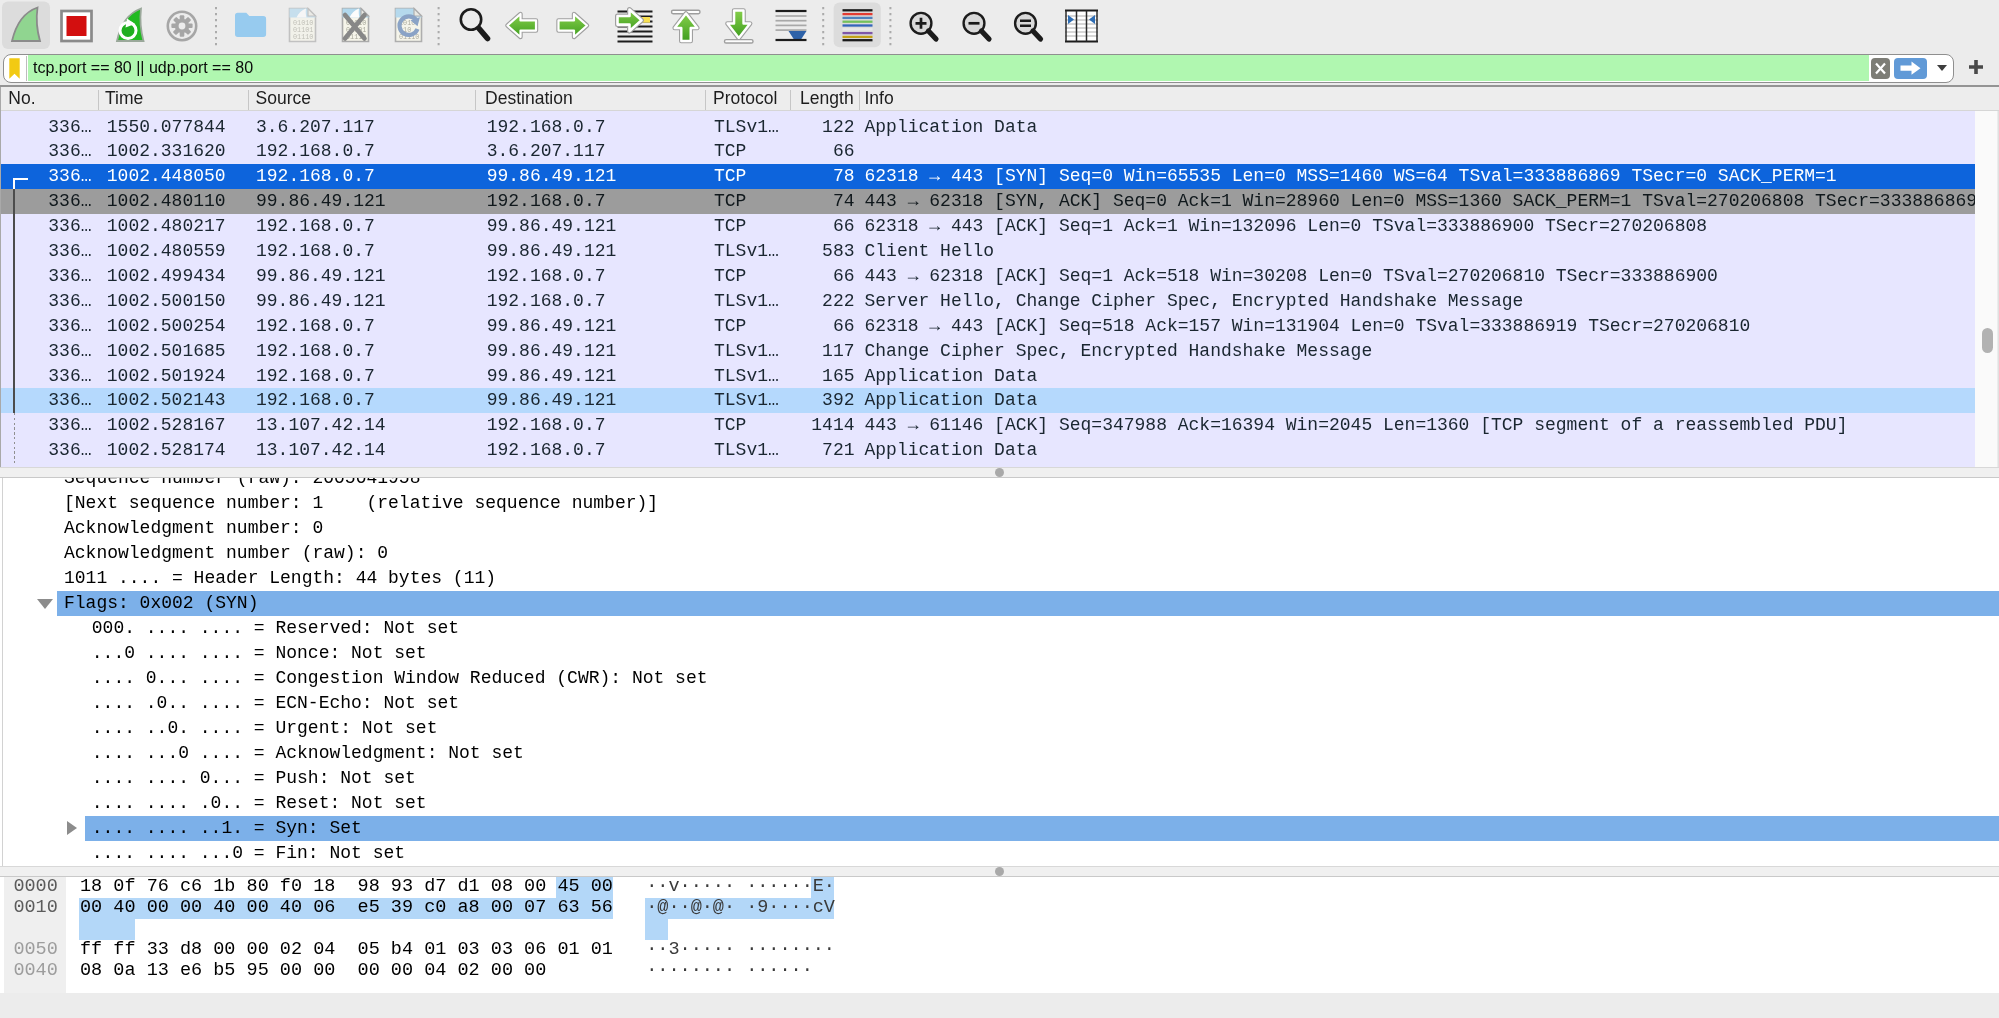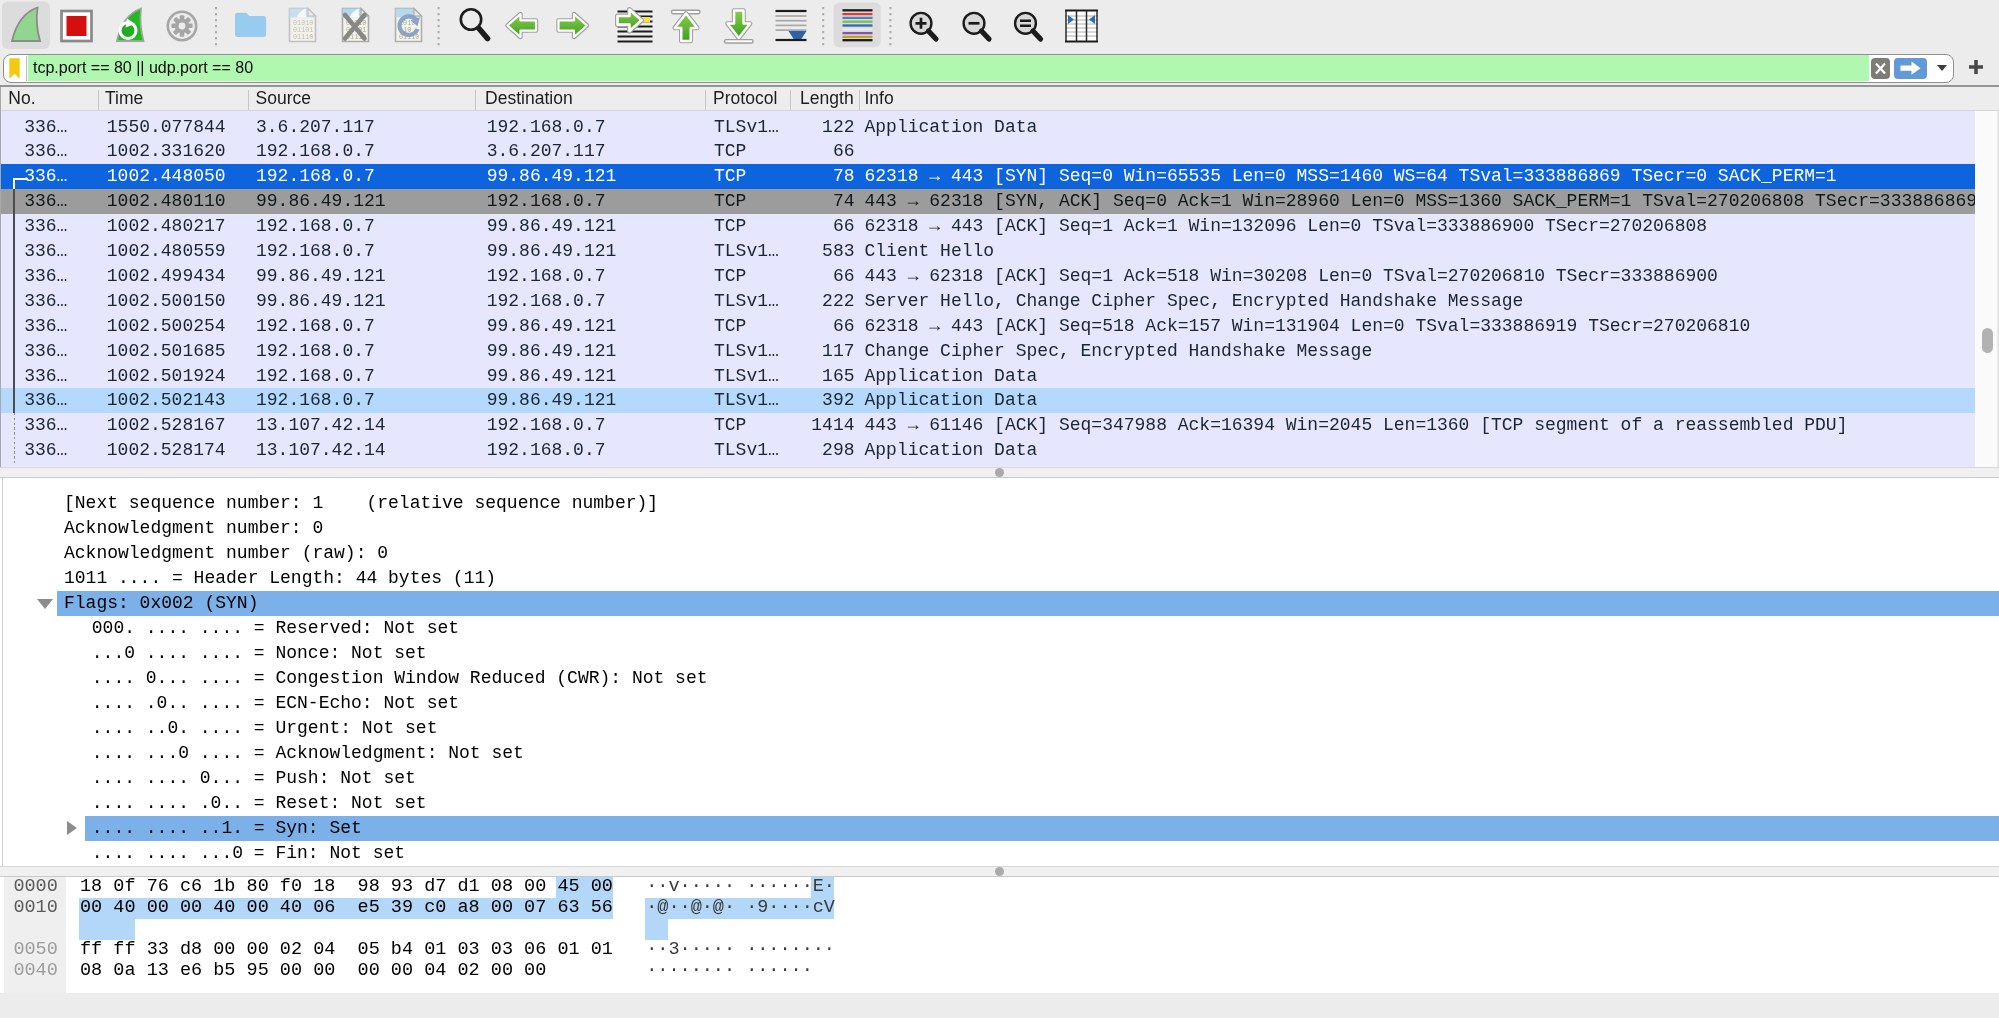--- a/index.html
+++ b/index.html
@@ -5,21 +5,21 @@
   font-family:"Liberation Sans",sans-serif}
 .a{position:absolute}
 
 #phead{top:87px;left:0;width:1999px;height:23px;background:#ededed;border-bottom:1px solid #d6d6d6}
 #phead .hl{position:absolute;top:0;height:23px;line-height:23px;font-size:17.5px;color:#1d1d1d;white-space:pre}
 #phead .sep{position:absolute;top:3px;height:20px;width:1px;background:#c6c6c6}
 #plist{top:111px;left:0;width:1975.3px;height:356px;background:#e7e6ff;overflow:hidden}
 .row{position:absolute;left:0;width:1975.3px;height:24.9px;font-family:"Liberation Mono",monospace;
   font-size:18px;line-height:24.9px;color:#1a2630;white-space:pre;overflow:hidden}
 .row span{position:absolute;top:0}
-.cno{left:0;width:91.5px;text-align:center}
+.cno{left:0;width:91.5px;text-align:right}
 .ct{left:106.8px}.cs{left:256px}.cd{left:486.7px}.cp{left:714px}
 .cl{left:764px;width:90.5px;text-align:right}
 .ci{left:864.5px}
 .sel{background:#0d64dc;color:#fff}
 .gry{background:#9c9c9c;color:#10181c}
 .lbl{background:#b5d9fd}
 
 .split{left:0;width:1999px;background:#f0f0f0;border-top:1px solid #d8d8d8;border-bottom:1px solid #c9c9c9}
 .dot{width:9px;height:9px;border-radius:5px;background:#a9a9a9}
 
@@ -262,40 +262,41 @@
   <div class="row gry" style="top:78.2px"><span class="cno">336…</span><span class="ct">1002.480110</span><span class="cs">99.86.49.121</span><span class="cd">192.168.0.7</span><span class="cp">TCP</span><span class="cl">74</span><span class="ci">443 → 62318 [SYN, ACK] Seq=0 Ack=1 Win=28960 Len=0 MSS=1360 SACK_PERM=1 TSval=270206808 TSecr=333886869</span></div>
   <div class="row" style="top:103.1px"><span class="cno">336…</span><span class="ct">1002.480217</span><span class="cs">192.168.0.7</span><span class="cd">99.86.49.121</span><span class="cp">TCP</span><span class="cl">66</span><span class="ci">62318 → 443 [ACK] Seq=1 Ack=1 Win=132096 Len=0 TSval=333886900 TSecr=270206808</span></div>
   <div class="row" style="top:128px"><span class="cno">336…</span><span class="ct">1002.480559</span><span class="cs">192.168.0.7</span><span class="cd">99.86.49.121</span><span class="cp">TLSv1…</span><span class="cl">583</span><span class="ci">Client Hello</span></div>
   <div class="row" style="top:152.9px"><span class="cno">336…</span><span class="ct">1002.499434</span><span class="cs">99.86.49.121</span><span class="cd">192.168.0.7</span><span class="cp">TCP</span><span class="cl">66</span><span class="ci">443 → 62318 [ACK] Seq=1 Ack=518 Win=30208 Len=0 TSval=270206810 TSecr=333886900</span></div>
   <div class="row" style="top:177.8px"><span class="cno">336…</span><span class="ct">1002.500150</span><span class="cs">99.86.49.121</span><span class="cd">192.168.0.7</span><span class="cp">TLSv1…</span><span class="cl">222</span><span class="ci">Server Hello, Change Cipher Spec, Encrypted Handshake Message</span></div>
   <div class="row" style="top:202.7px"><span class="cno">336…</span><span class="ct">1002.500254</span><span class="cs">192.168.0.7</span><span class="cd">99.86.49.121</span><span class="cp">TCP</span><span class="cl">66</span><span class="ci">62318 → 443 [ACK] Seq=518 Ack=157 Win=131904 Len=0 TSval=333886919 TSecr=270206810</span></div>
   <div class="row" style="top:227.6px"><span class="cno">336…</span><span class="ct">1002.501685</span><span class="cs">192.168.0.7</span><span class="cd">99.86.49.121</span><span class="cp">TLSv1…</span><span class="cl">117</span><span class="ci">Change Cipher Spec, Encrypted Handshake Message</span></div>
   <div class="row" style="top:252.5px"><span class="cno">336…</span><span class="ct">1002.501924</span><span class="cs">192.168.0.7</span><span class="cd">99.86.49.121</span><span class="cp">TLSv1…</span><span class="cl">165</span><span class="ci">Application Data</span></div>
   <div class="row lbl" style="top:277.4px"><span class="cno">336…</span><span class="ct">1002.502143</span><span class="cs">192.168.0.7</span><span class="cd">99.86.49.121</span><span class="cp">TLSv1…</span><span class="cl">392</span><span class="ci">Application Data</span></div>
   <div class="row" style="top:302.3px"><span class="cno">336…</span><span class="ct">1002.528167</span><span class="cs">13.107.42.14</span><span class="cd">192.168.0.7</span><span class="cp">TCP</span><span class="cl">1414</span><span class="ci">443 → 61146 [ACK] Seq=347988 Ack=16394 Win=2045 Len=1360 [TCP segment of a reassembled PDU]</span></div>
-  <div class="row" style="top:327.2px"><span class="cno">336…</span><span class="ct">1002.528174</span><span class="cs">13.107.42.14</span><span class="cd">192.168.0.7</span><span class="cp">TLSv1…</span><span class="cl">298</span><span class="ci">Application Data</span></div>
+  <div class="row" style="top:327.2px"><span class="cno">336…</span><span class="ct">1002.528174</span><span class="cs">13.107.42.14</span><span class="cd">192.168.0.7</span><span class="cp">TLSv1…</span><span class="cl">721</span><span class="ci">Application Data</span></div>
 
   <div class="a" style="top:67px;left:13px;width:15px;height:2.2px;background:#fff"></div>
   <div class="a" style="top:67px;left:13px;width:2px;height:11.2px;background:#fff"></div>
   <div class="a" style="top:78.2px;left:13px;width:2px;height:224.1px;background:#4c4c4c"></div>
   <div class="a" style="top:302.3px;left:13.5px;width:1px;height:53px;background:repeating-linear-gradient(to bottom,#909090 0,#909090 2.4px,transparent 2.4px,transparent 4.8px)"></div>
 </div>
 
 <div class="a" style="top:111px;left:1975.3px;width:22.2px;height:356px;background:#fafafa"></div>
 <div class="a" style="top:111px;left:1997.5px;width:1.5px;height:356px;background:#e0e0e0"></div>
 <div class="a" style="top:327.7px;left:1982px;width:11.3px;height:24.9px;border-radius:5.6px;background:#b2b2b2"></div>
 
 <div class="a" style="top:87px;left:0;width:1px;height:380px;background:#a9a9a9"></div>
 
 <div class="a split" style="top:467px;height:11px;box-sizing:border-box"></div>
 <div class="a dot" style="top:467.5px;left:995px"></div>
 
 <div class="a" id="detail">
   <div class="dhl" style="top:112.5px;left:57px;width:1942px"></div>
   <div class="dhl" style="top:337.5px;left:85px;width:1914px"></div>
+  <div class="dr" style="top:-12.5px;left:64px">Sequence number (raw): 2005041958</div>
   <div class="dr" style="top:12.5px;left:64px">[Next sequence number: 1    (relative sequence number)]</div>
   <div class="dr" style="top:37.5px;left:64px">Acknowledgment number: 0</div>
   <div class="dr" style="top:62.5px;left:64px">Acknowledgment number (raw): 0</div>
   <div class="dr" style="top:87.5px;left:64px">1011 .... = Header Length: 44 bytes (11)</div>
   <div class="dr" style="top:112.5px;left:64px">Flags: 0x002 (SYN)</div>
   <div class="dr" style="top:137.5px;left:91.8px">000. .... .... = Reserved: Not set</div>
   <div class="dr" style="top:162.5px;left:91.8px">...0 .... .... = Nonce: Not set</div>
   <div class="dr" style="top:187.5px;left:91.8px">.... 0... .... = Congestion Window Reduced (CWR): Not set</div>
   <div class="dr" style="top:212.5px;left:91.8px">.... .0.. .... = ECN-Echo: Not set</div>
   <div class="dr" style="top:237.5px;left:91.8px">.... ..0. .... = Urgent: Not set</div>

